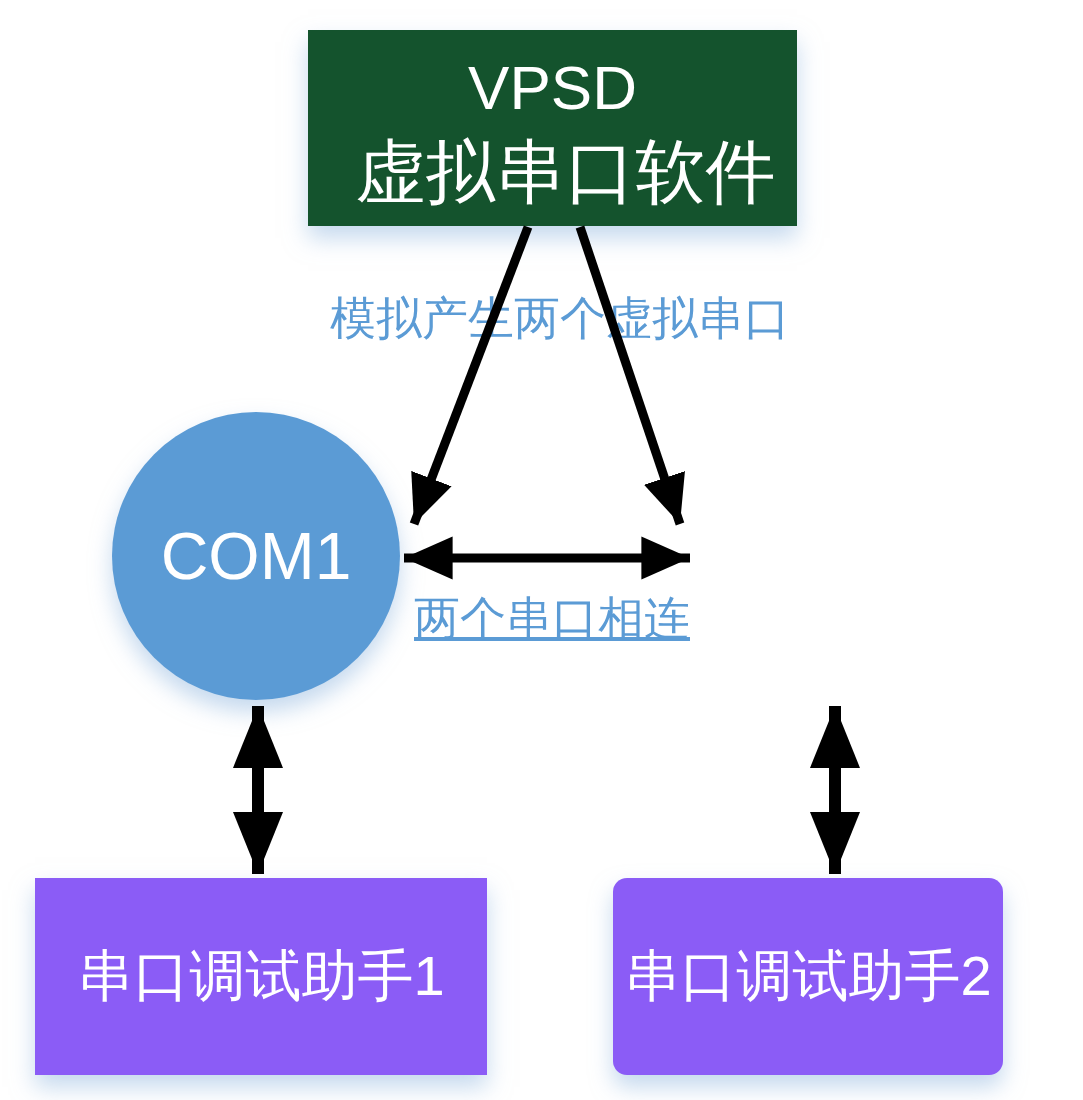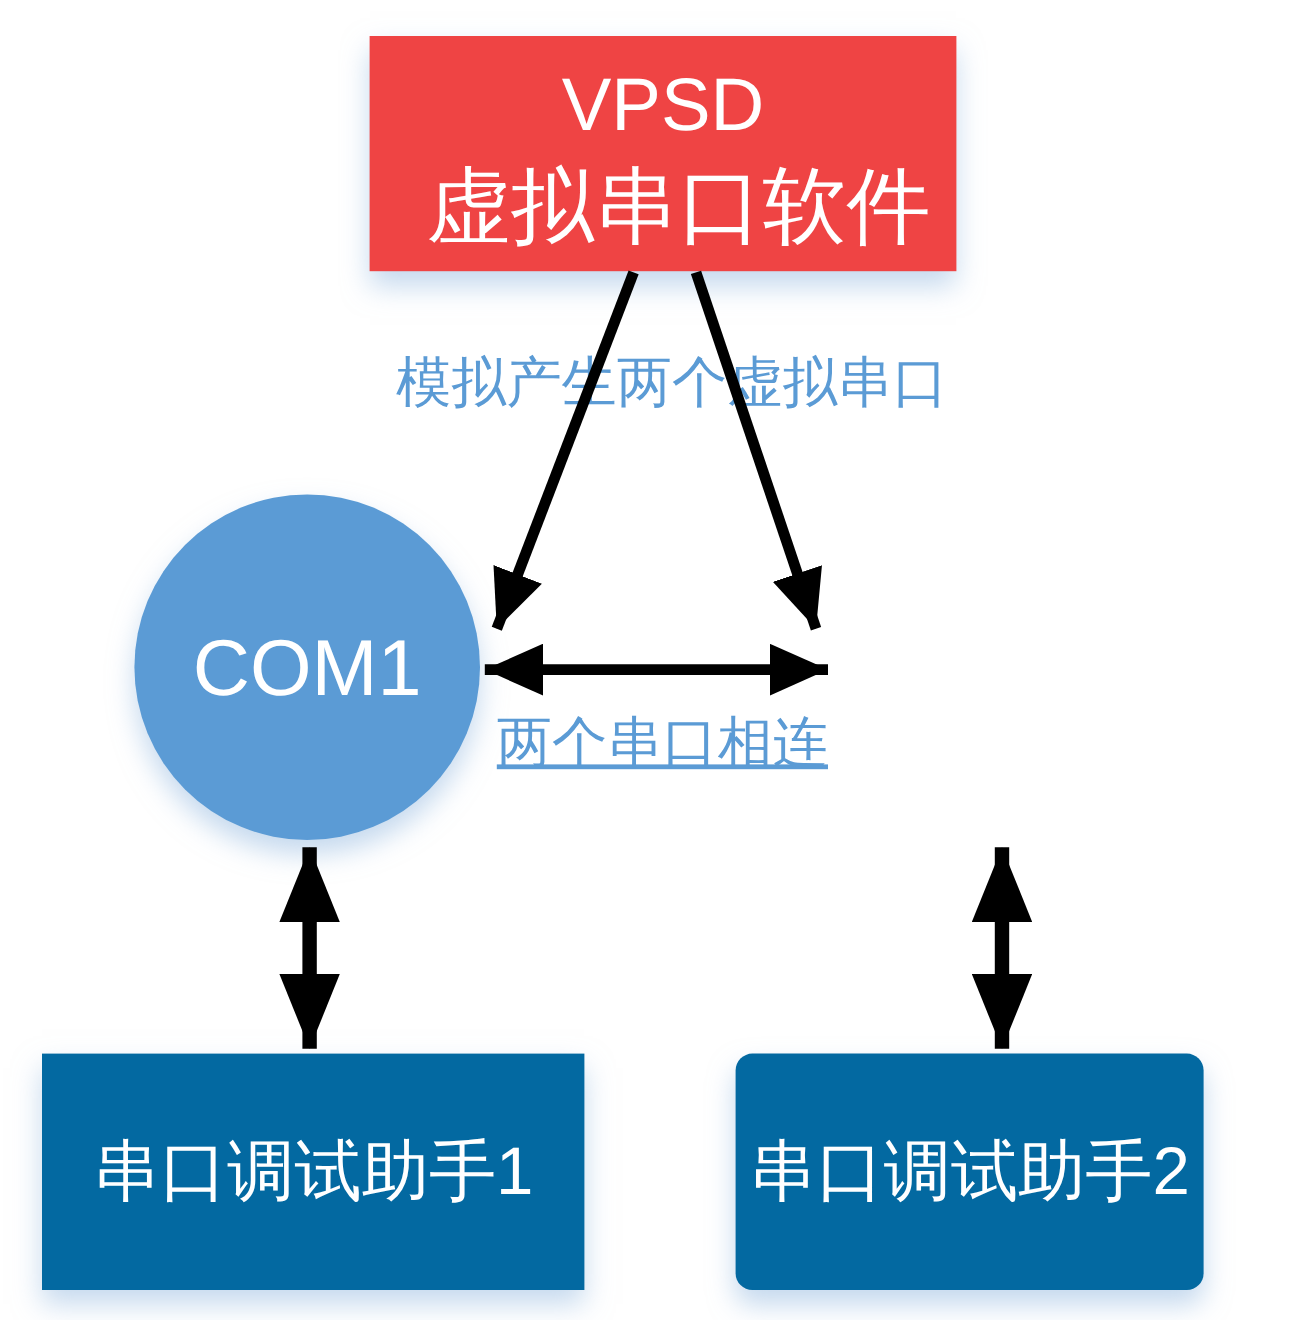--- a/index.html
+++ b/index.html
@@ -23,21 +23,21 @@
     justify-content: center;
     color: #ffffff;
     text-align: center;
     box-shadow: 0 12px 22px rgba(150, 185, 224, 0.55);
   }
   #vpsd-box {
     left: 308px;
     top: 30px;
     width: 489px;
     height: 196px;
-    background: #ef4444;
+    background: #14532d;
   }
   #vpsd-box .line1 {
     font-size: 62px;
     line-height: 1.0;
     margin-top: 8px;
   }
   #vpsd-box .line2 {
     font-size: 70px;
     line-height: 1.0;
     margin-top: 18px;
@@ -46,21 +46,21 @@
   .port-circle {
     border-radius: 50%;
     width: 288px;
     height: 288px;
     background: #5B9BD5;
     font-size: 66px;
   }
   #com1-circle { left: 112px; top: 412px; justify-content: center; }
   #com2-circle { left: 691px; top: 412px; }
   .assistant-box {
-    background: #0369a1;
+    background: #8b5cf6;
     width: 452px;
     height: 197px;
     font-size: 56px;
   }
   #assistant1-box { left: 35px;  top: 878px; }
   #assistant2-box { left: 613px; top: 878px; width: 390px; border-radius: 14px; }
   .annotation {
     position: absolute;
     color: #5B9BD5;
     font-size: 46px;

